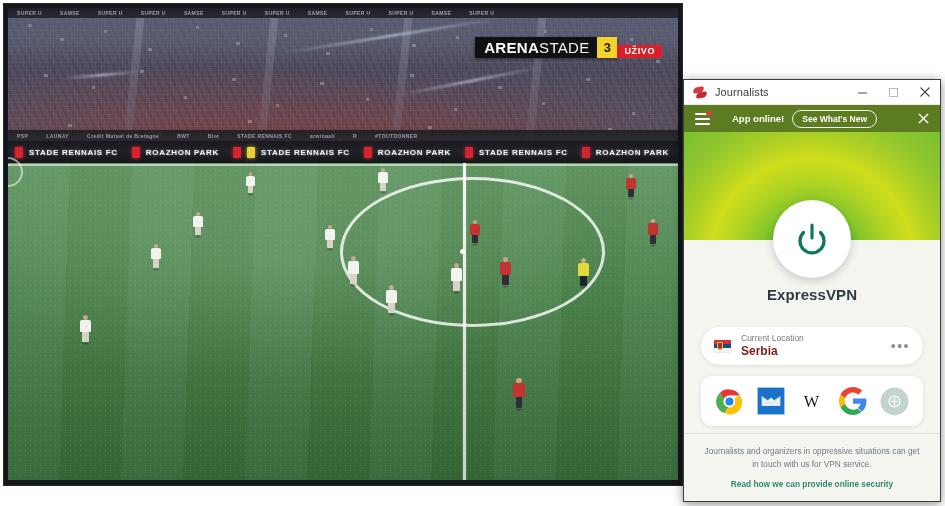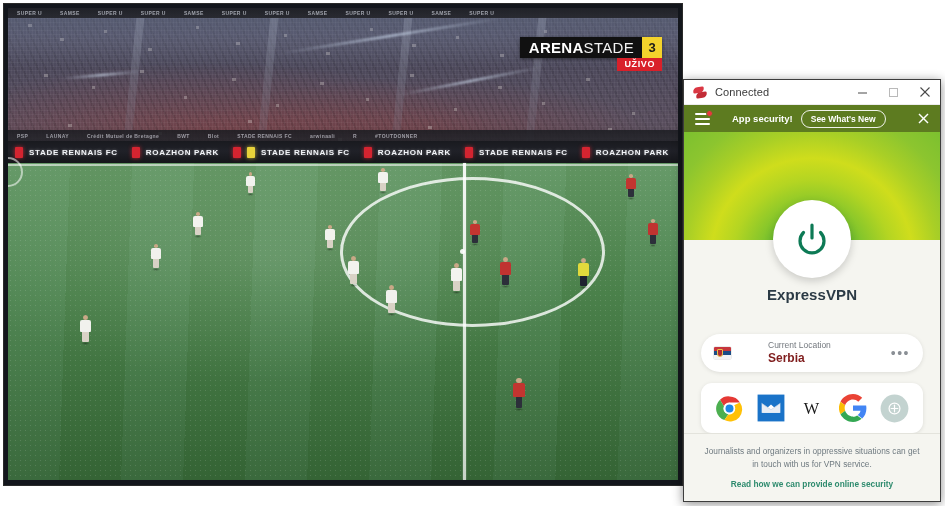--- a/index.html
+++ b/index.html
@@ -145,21 +145,21 @@
   }
   .player .head {
     width:44%; margin:0 auto;
     background:#c9a887; border-radius:50%;
   }
   .player .sh { position:absolute; left:10%; bottom:-3px; width:80%; height:3px;
     background: radial-gradient(ellipse at center, rgba(0,0,0,.35), transparent 70%); }
 
   
   .arena-logo {
-    position:absolute; display:flex; flex-direction:column; align-items:center;
+    position:absolute; display:flex; flex-direction:row; align-items:center;
   }
   .arena-bar {
     display:flex; align-items:stretch; background:#111; height:21px;
     box-shadow: 0 1px 3px rgba(0,0,0,.5);
   }
   .arena-word {
     display:flex; align-items:center; padding:0 8px 0 9px;
     color:#fff; font-size:15px; font-weight:800; letter-spacing:.3px;
     font-family:"Liberation Sans", sans-serif;
   }
@@ -250,23 +250,23 @@
     position:absolute; top:-40px; left:50%; transform:translateX(-50%);
     width:78px; height:78px; border-radius:50%; background:#fff;
     box-shadow: 0 3px 9px rgba(0,0,0,.18);
     display:flex; align-items:center; justify-content:center;
   }
   .status-text {
     margin-top:46px; font-size:15px; font-weight:700; color:#2b3a45;
     letter-spacing:.1px;
   }
   .loc-card {
-    margin-top:31px; width:222px; height:38px; background:#fff;
+    margin-top:24px; width:222px; height:38px; background:#fff;
     border-radius:19px; box-shadow:0 1px 4px rgba(0,0,0,.10);
-    display:flex; align-items:center; padding:0 13px;gap:27px;
+    display:flex; align-items:center; padding:0 13px;
   }
   .flag {
     width:17px; height:12px; flex:0 0 auto; margin-right:10px; position:relative;
     border-radius:1px; overflow:hidden; box-shadow:0 0 0 .5px rgba(0,0,0,.15);
   }
   .flag .s { position:absolute; left:0; width:100%; height:33.34%; }
   .flag .s1 { top:0; background:#c6363c; }
   .flag .s2 { top:33.33%; background:#1b4c86; }
   .flag .s3 { top:66.66%; background:#f3f3f3; }
   .flag .arms {
@@ -532,21 +532,21 @@
     </div>
   </div>
 
   <div class="vpn">
 
     <div class="vpn-titlebar">
       <div class="vpn-logo">
         <span class="b1"></span>
           <span class="b2"></span>
       </div>
-      <span class="vpn-title-text">Connected</span>
+      <span class="vpn-title-text">Journalists</span>
       <div class="vpn-winbtns">
         <div class="winbtn">
           <svg width="11" height="11" viewBox="0 0 11 11">
               <line x1="1" y1="6" x2="10" y2="6" stroke="currentColor" stroke-width="1"></line>
             </svg>
         </div>
         <div class="winbtn">
           <svg width="11" height="11" viewBox="0 0 11 11">
               <rect x="1.5" y="1.5" width="8" height="8" fill="none" stroke="#b9b9b9" stroke-width="1"></rect>
             </svg>
@@ -560,21 +560,21 @@
       </div>
     </div>
 
     <div class="vpn-banner">
       <div class="burger">
         <i></i>
           <i></i>
           <i></i>
         <span class="dot"></span>
       </div>
-      <span class="banner-msg">App security!</span>
+      <span class="banner-msg">App online!</span>
       <div class="banner-cta">See What's New</div>
       <div class="banner-x">
         <svg width="13" height="13" viewBox="0 0 13 13">
             <line x1="2" y1="2" x2="11" y2="11" stroke="#fff" stroke-width="1.4"></line>
             <line x1="11" y1="2" x2="2" y2="11" stroke="#fff" stroke-width="1.4"></line>
           </svg>
       </div>
     </div>
 
     <div class="vpn-hero">

